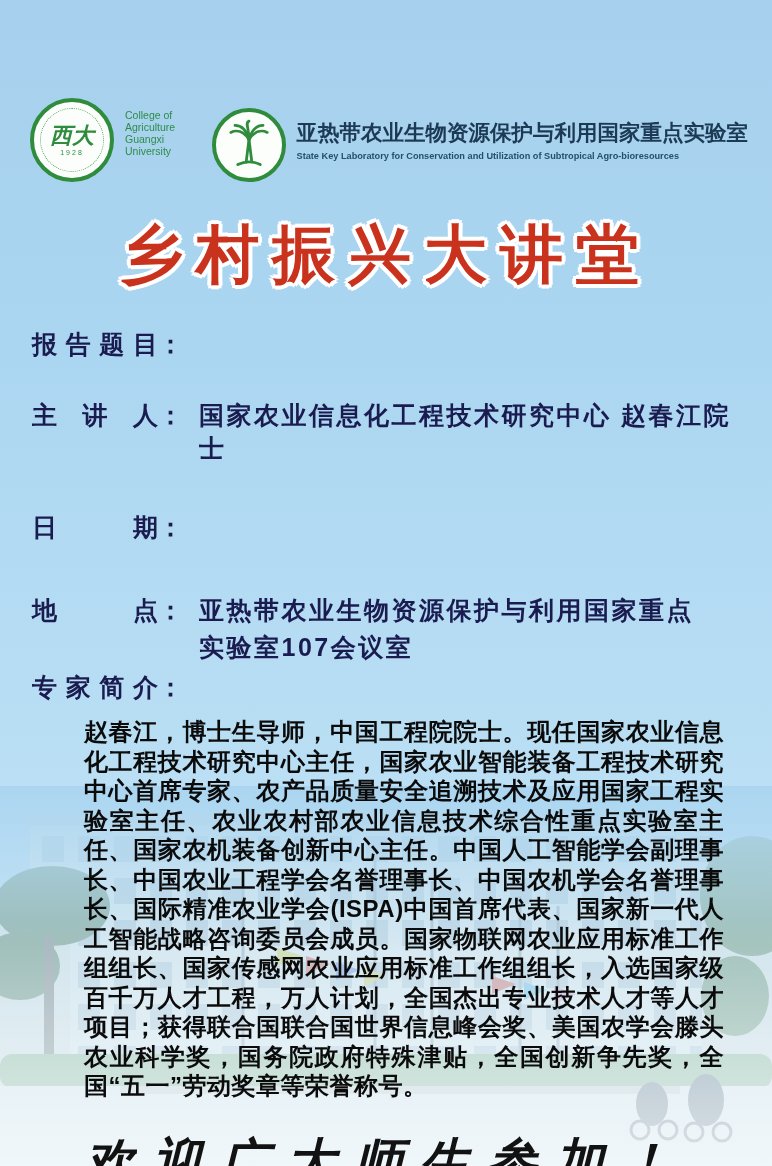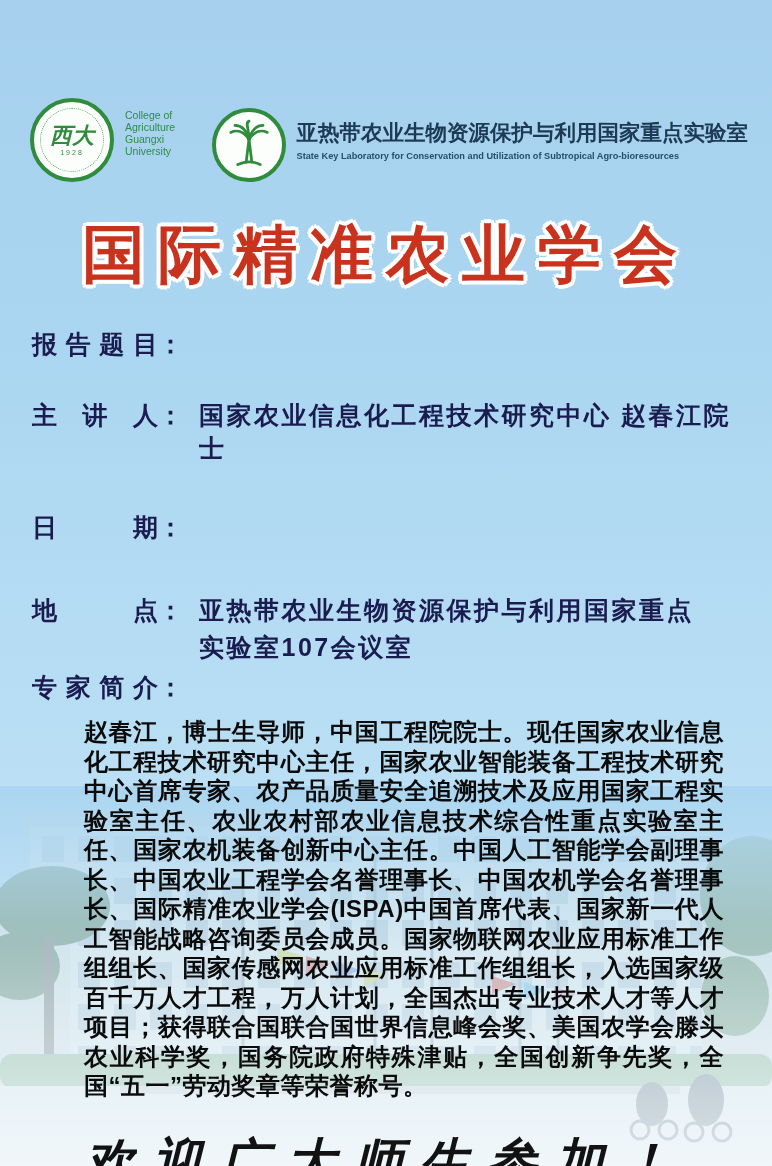--- a/index.html
+++ b/index.html
@@ -165,21 +165,21 @@
             </g>
           </svg>
         </div>
         <div>
           <div class="lab-zh">亚热带农业生物资源保护与利用国家重点实验室</div>
           <div class="lab-en">State Key Laboratory for Conservation and Utilization of Subtropical Agro-bioresources</div>
         </div>
       </div>
     </div>
 
-    <div class="title">国际精准农业学会</div>
+    <div class="title">乡村振兴大讲堂</div>
 
     <div class="info">
       <div class="info-row row-topic">
         <span class="info-label">报告题目</span>
         <span class="info-colon">：</span>
       </div>
       <div class="info-row row-speaker">
         <span class="info-label">主讲人</span>
         <span class="info-colon">：</span>
         <span class="info-value">国家农业信息化工程技术研究中心  赵春江院士</span>

